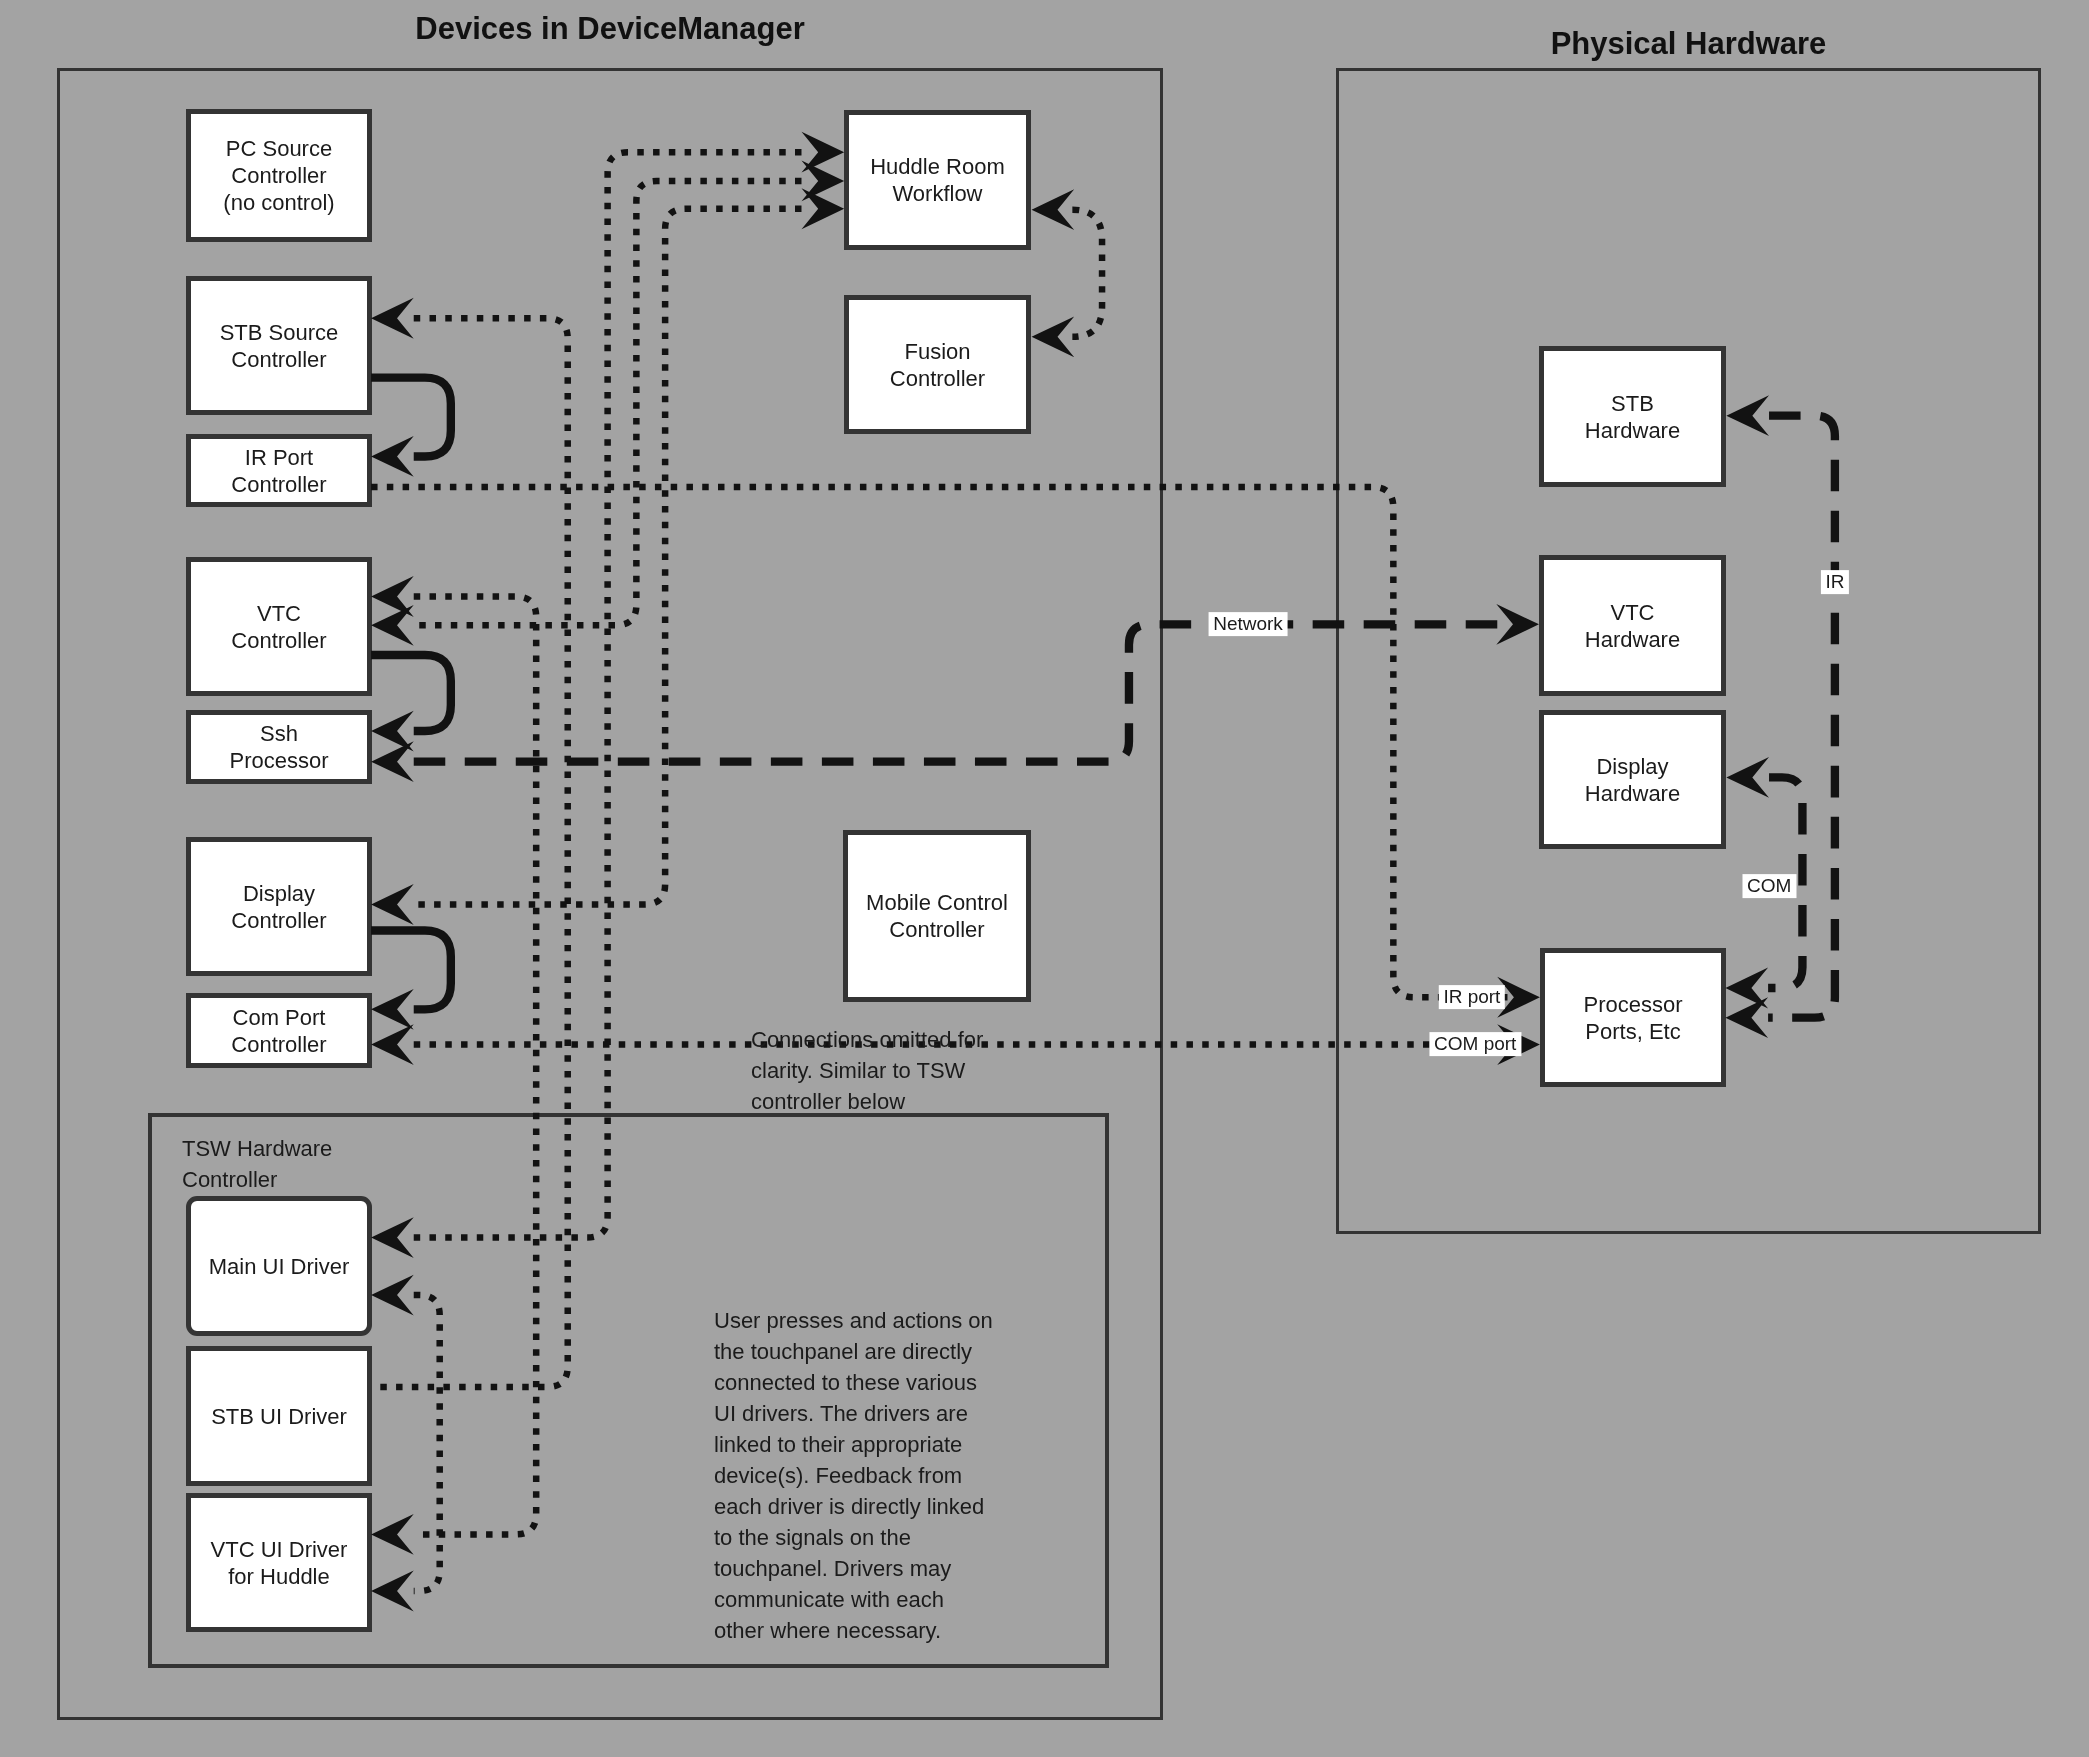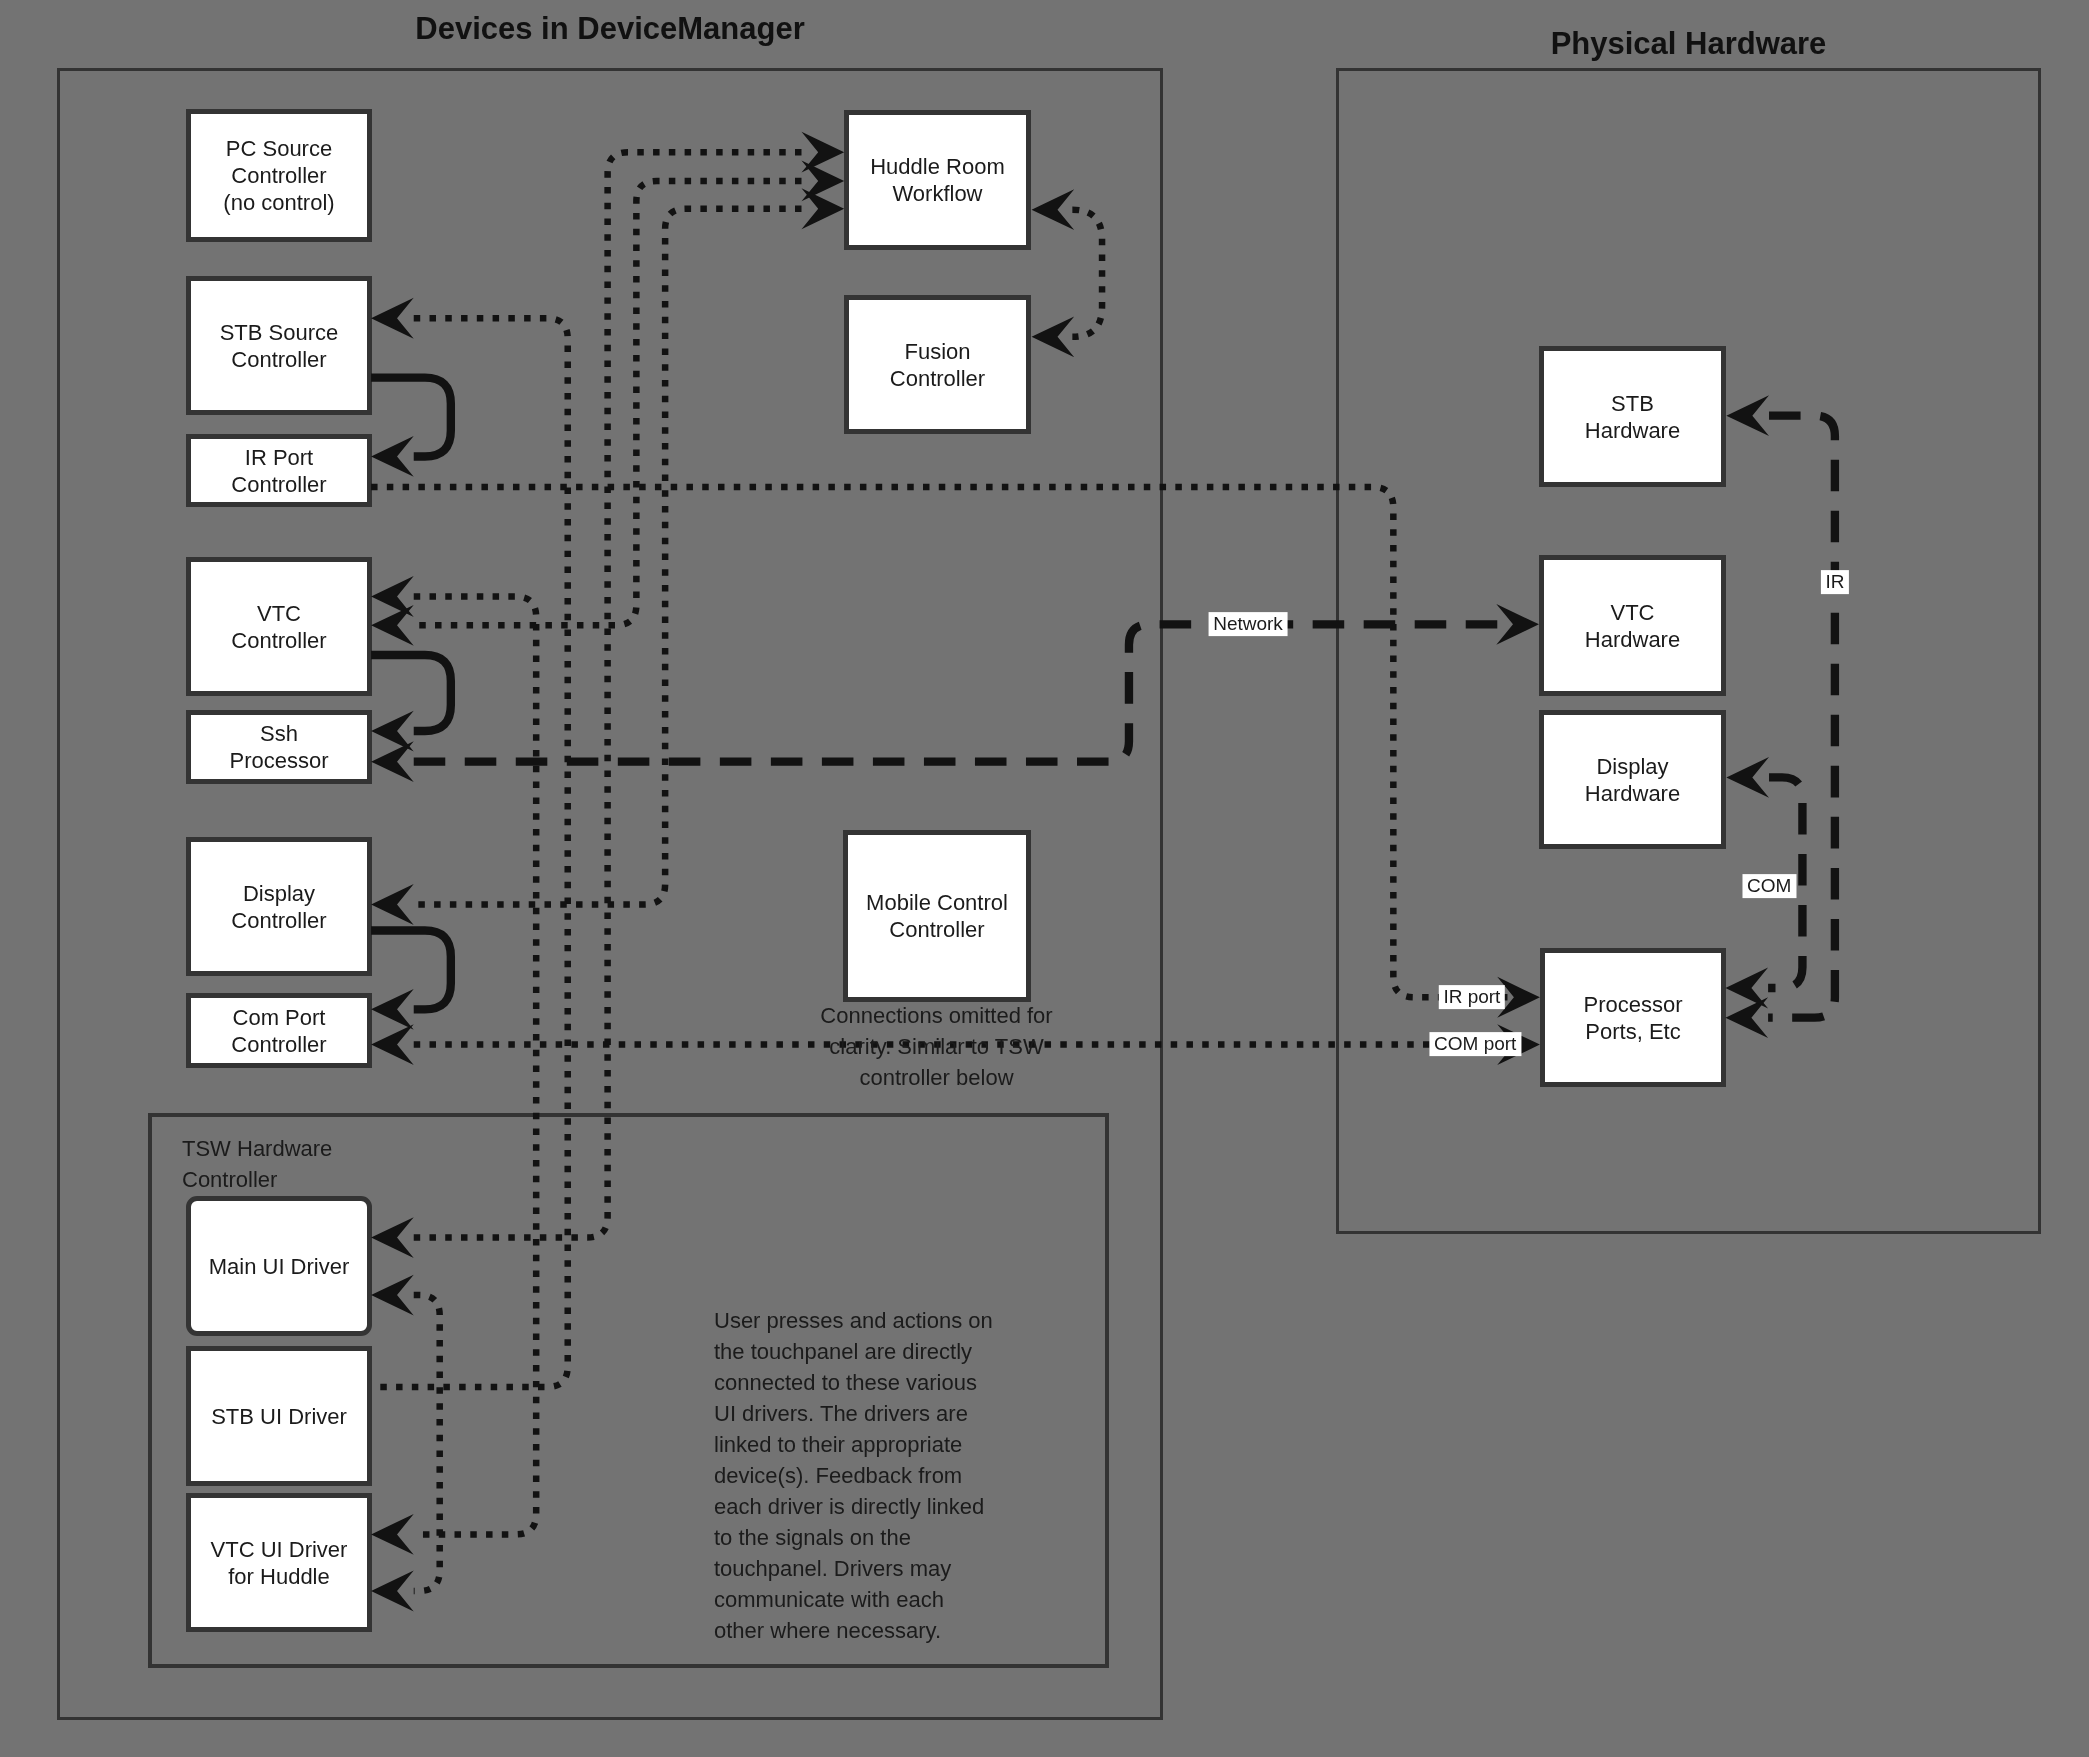--- a/index.html
+++ b/index.html
@@ -1,31 +1,31 @@
 <!DOCTYPE html>
 <html style="font-size:15px"><head>
 <meta charset="utf-8">
 <style>
   html,body{margin:0;padding:0;background:#ffffff;}
   #stage{
-    position:relative;width:2090px;height:1758px;background:#737373;
+    position:relative;width:2090px;height:1758px;background:#a3a3a3;
     font-family:"Liberation Sans", sans-serif;color:#1b1b1b;overflow:hidden;
   }
   .outer{position:absolute;border:3.7px solid #333;background:transparent;box-sizing:border-box;}
   .tswbox{position:absolute;border:4.6px solid #333;background:transparent;box-sizing:border-box;}
   .box{
     position:absolute;border:5.6px solid #343434;background:#ffffff;box-sizing:border-box;
     display:flex;align-items:center;justify-content:center;text-align:center;
     font-size:22px;line-height:27px;white-space:pre-line;color:#1b1b1b;
   }
   .title{
     position:absolute;text-align:center;font-size:31px;font-weight:bold;color:#111;
   }
   .note{position:absolute;font-size:22px;line-height:31px;white-space:pre-line;color:#1b1b1b;}
-  .center{text-align:center;}
+  .center{margin-top:24px;}
   .linelabel{
     position:absolute;font-size:19px;color:#1b1b1b;background:#ffffff;
     padding:0.9px 4.6px;white-space:nowrap;transform:translate(-50%,-50%);
   }
   .linelabel.rightalign{transform:translate(-100%,-50%);}
   svg{position:absolute;left:0;top:0;}
   .dot{fill:none;stroke:#121212;stroke-width:7;stroke-dasharray:7 10;}
   .dash{fill:none;stroke:#121212;stroke-width:9;stroke-dasharray:34 21;}
   .solid{fill:none;stroke:#121212;stroke-width:9;}
   .ah{fill:#121212;stroke:none;}

